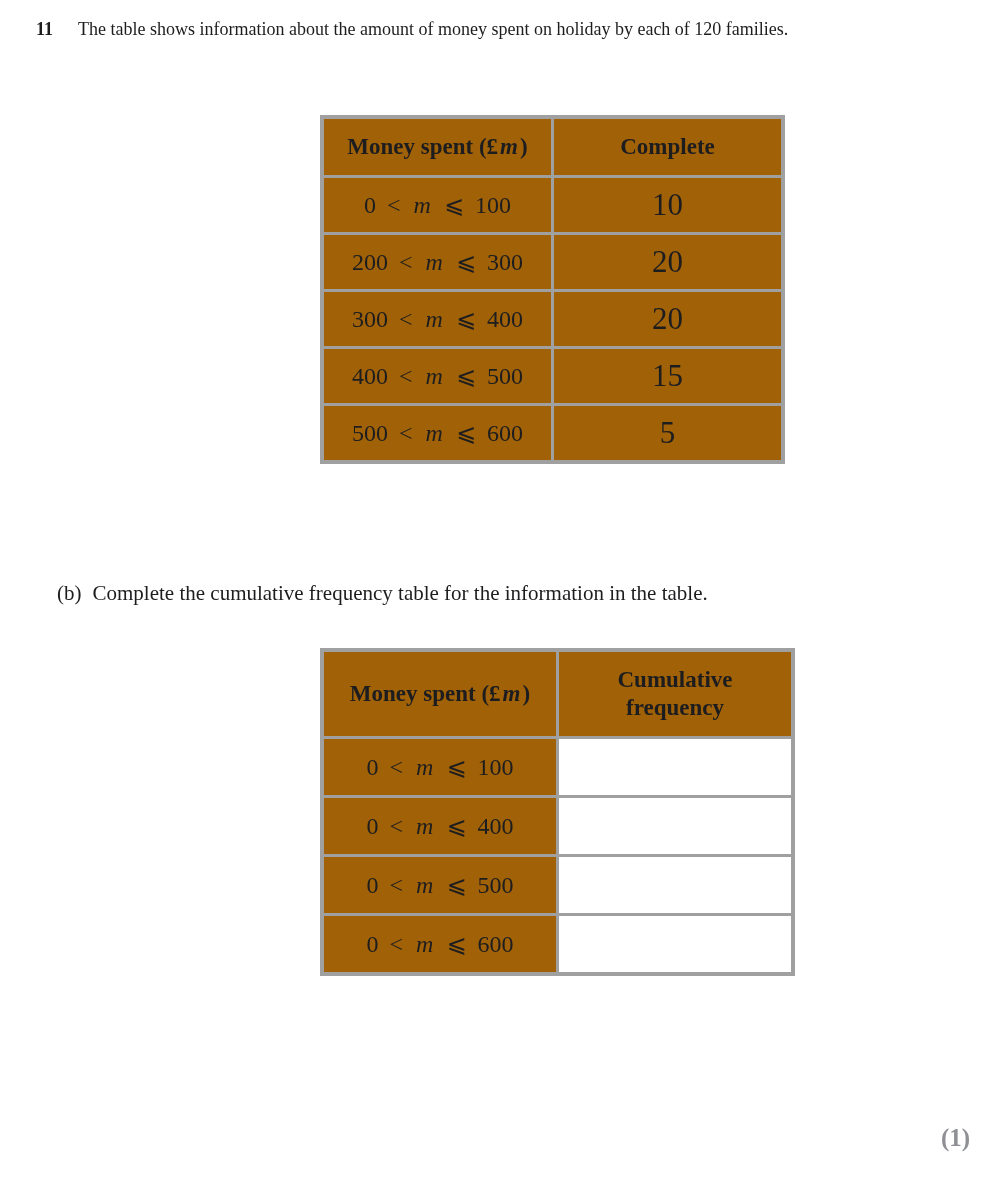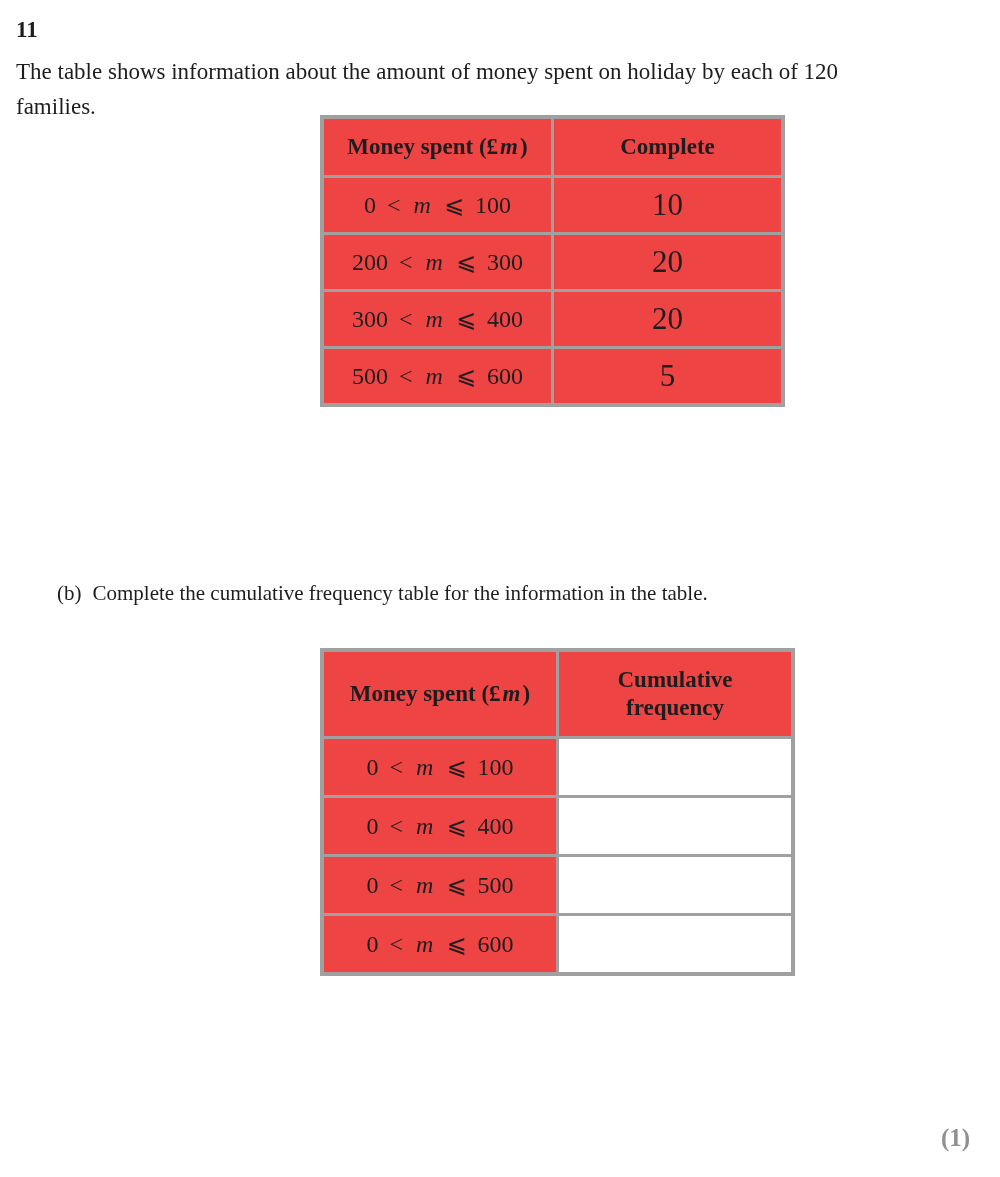--- a/index.html
+++ b/index.html
@@ -12,42 +12,41 @@
     width: 1000px;
     height: 1177px;
     font-family: "Liberation Serif", "DejaVu Serif", serif;
     color: #1d1d1f;
     overflow: hidden;
   }
 
   
   .question {
     position: absolute;
-    left: 16px;
+    left: 36px;
     top: 12px;
     width: 945px;
     display: flex;
     align-items: flex-start;
-    font-size: 23px;
+    font-size: 18px;
     line-height: 35px;
-    flex-direction: column;
   }
   .qnum {
     font-weight: bold;
     flex: 0 0 42px;
   }
   .qtext {
     width: 900px;
   }
 
   
   table.grid {
     position: absolute;
     border-collapse: collapse;
-    background: #ef4444;
+    background: #a16207;
   }
   table.grid th,
   table.grid td {
     border: 3px solid #a0a0a0;
     padding: 0;
     text-align: center;
     vertical-align: middle;
   }
   table.grid {
     border: 4px solid #a0a0a0;
@@ -127,20 +126,24 @@
   </tr>
   <tr>
     <td class="range-cell"><span>200 &lt;</span> <span class="var">m</span> <span>⩽ 300</span></td>
     <td class="freq-cell">20</td>
   </tr>
   <tr>
     <td class="range-cell"><span>300 &lt;</span> <span class="var">m</span> <span>⩽ 400</span></td>
     <td class="freq-cell">20</td>
   </tr>
   <tr>
+    <td class="range-cell"><span>400 &lt;</span> <span class="var">m</span> <span>⩽ 500</span></td>
+    <td class="freq-cell">15</td>
+  </tr>
+  <tr>
     <td class="range-cell"><span>500 &lt;</span> <span class="var">m</span> <span>⩽ 600</span></td>
     <td class="freq-cell">5</td>
   </tr>
 </tbody>
   </table>
 
 <div class="partb">
   <span class="partb-label">(b)</span><span>Complete the cumulative frequency table for the information in the table.</span>
 </div>
 

